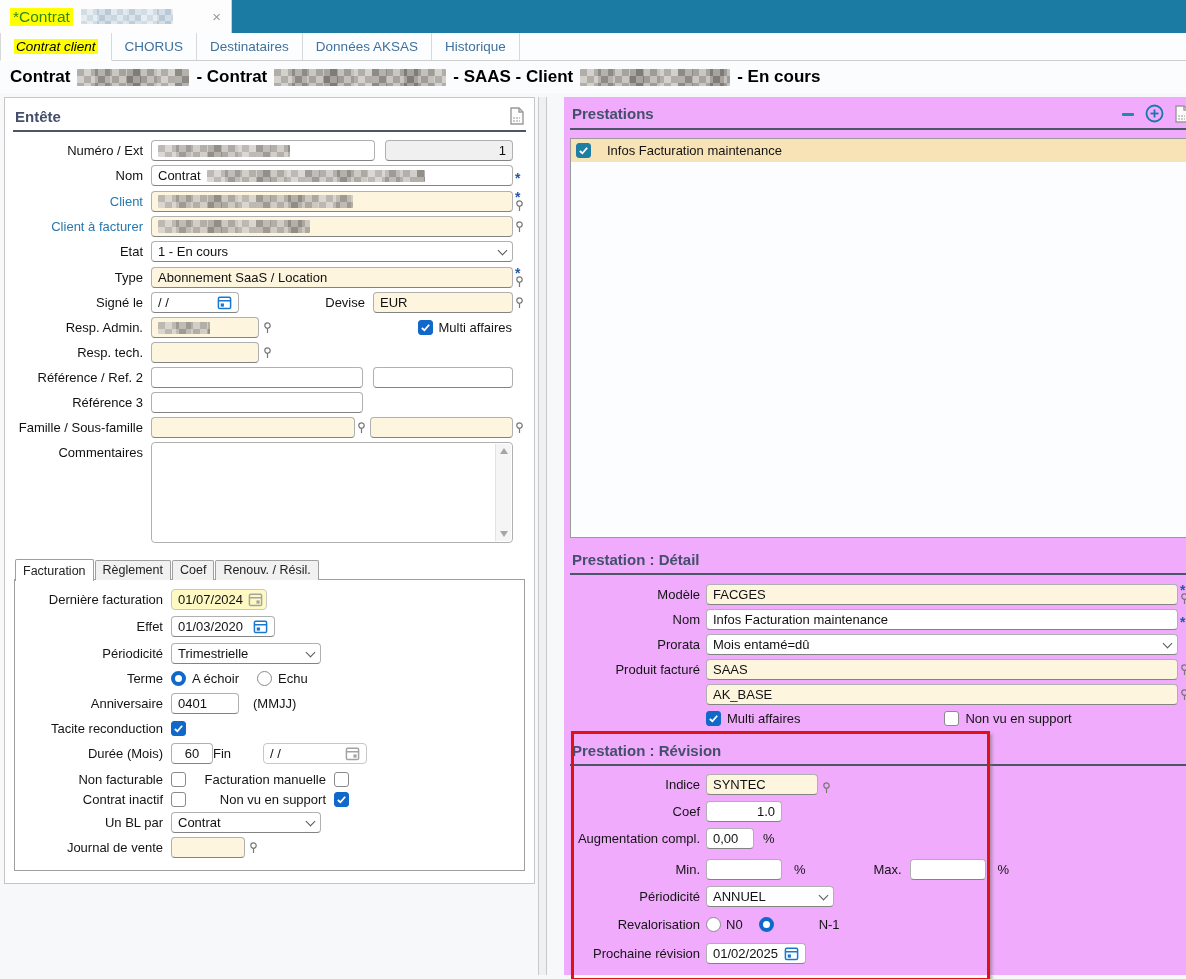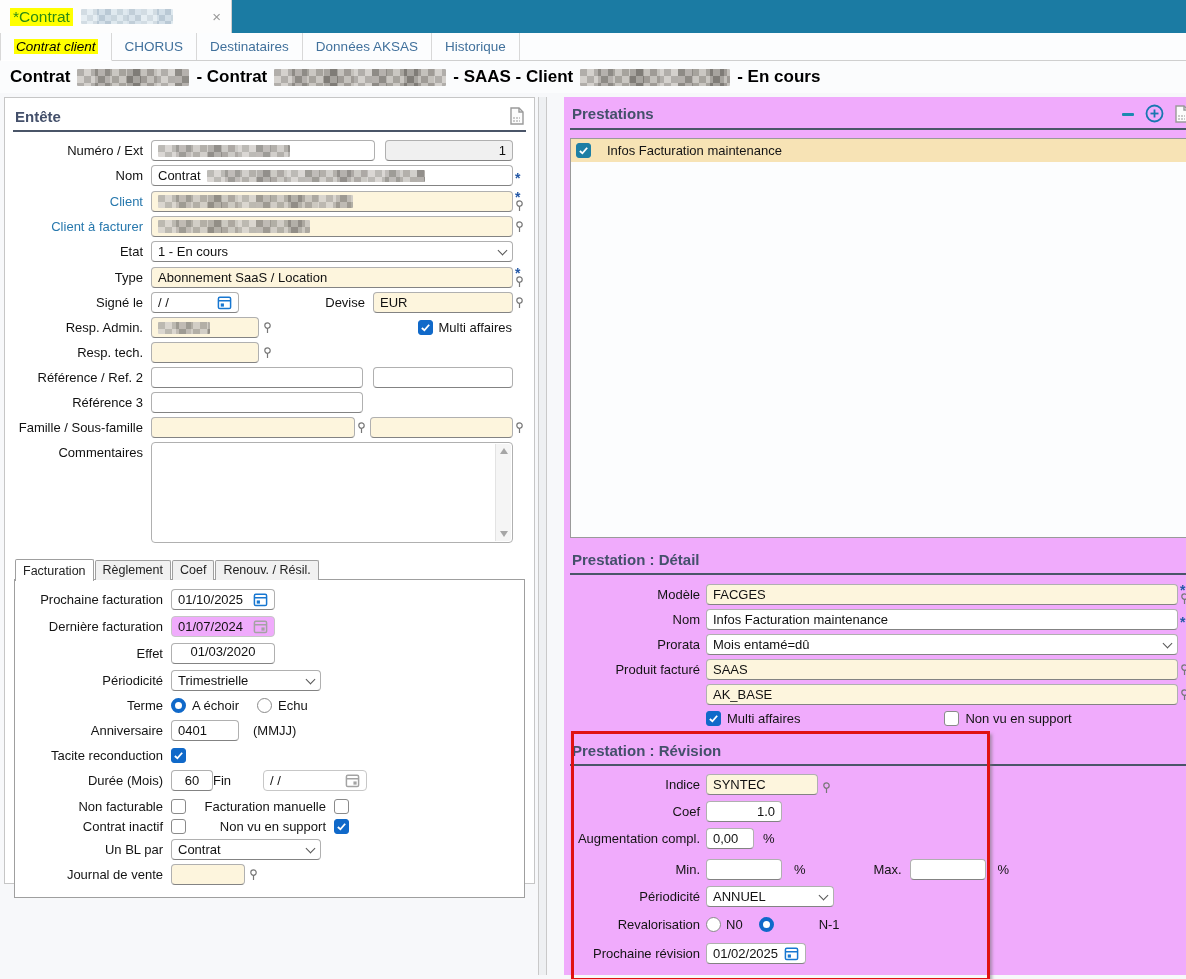--- a/index.html
+++ b/index.html
@@ -340,47 +340,36 @@
       <span class="stab">
         <span>Coef</span>
       </span>
       <span class="stab">
         <span>Renouv. / Résil.</span>
       </span>
     </div>
 
     <div class="groupbox">
 
-      <div class="row" style="margin-bottom:6px;">
-        <span class="lbl2">Prochaine facturation</span>
-        <span class="inp datebox" style="width:104px;">
-          <span>01/10/2025</span>
-          <svg width="15" height="15" viewBox="0 0 16 16">
-            <rect x="1.5" y="2.5" width="13" height="12" rx="1.5" fill="none" stroke="#1777d1" stroke-width="1.6"></rect>
-            <line x1="1.5" y1="6.2" x2="14.5" y2="6.2" stroke="#1777d1" stroke-width="1.6"></line>
-            <rect x="4" y="9" width="3.4" height="3.4" fill="#1777d1"></rect>
-          </svg>
-        </span>
-      </div>
 
       <div class="row" style="margin-bottom:6px;">
         <span class="lbl2">Dernière facturation</span>
-        <span class="inp datebox graybg" style="width:104px;background:#f0abfc;border-color:#c7c7c7;">
+        <span class="inp datebox graybg" style="width:96px;background:#fef9c3;border-color:#c7c7c7;">
           <span>01/07/2024</span>
           <svg width="15" height="15" viewBox="0 0 16 16">
             <rect x="1.5" y="2.5" width="13" height="12" rx="1.5" fill="none" stroke="#a3a3a3" stroke-width="1.6"></rect>
             <line x1="1.5" y1="6.2" x2="14.5" y2="6.2" stroke="#a3a3a3" stroke-width="1.6"></line>
             <rect x="9" y="9" width="3.4" height="3.4" fill="#a3a3a3"></rect>
           </svg>
         </span>
       </div>
 
       <div class="row" style="margin-bottom:6px;">
         <span class="lbl2">Effet</span>
-        <span class="inp datebox" style="width:104px;flex-direction:column;">
+        <span class="inp datebox" style="width:104px;">
           <span>01/03/2020</span>
           <svg width="15" height="15" viewBox="0 0 16 16">
             <rect x="1.5" y="2.5" width="13" height="12" rx="1.5" fill="none" stroke="#1777d1" stroke-width="1.6"></rect>
             <line x1="1.5" y1="6.2" x2="14.5" y2="6.2" stroke="#1777d1" stroke-width="1.6"></line>
             <rect x="4" y="9" width="3.4" height="3.4" fill="#1777d1"></rect>
           </svg>
         </span>
       </div>
 
       <div class="row">

